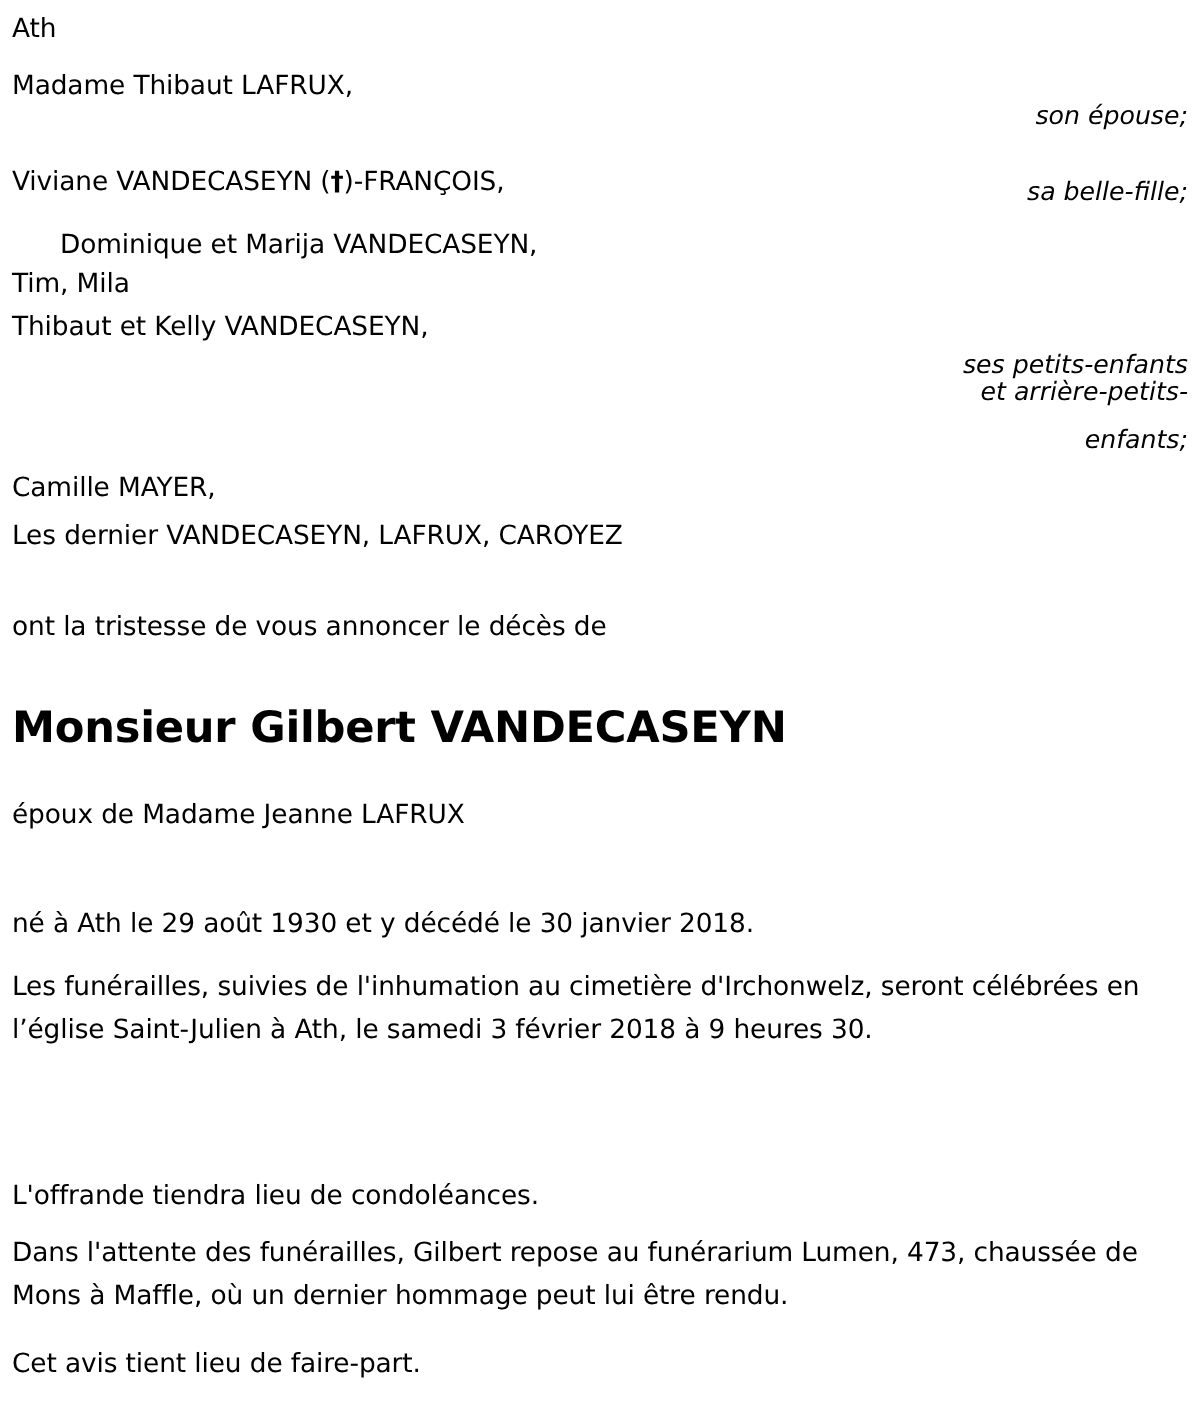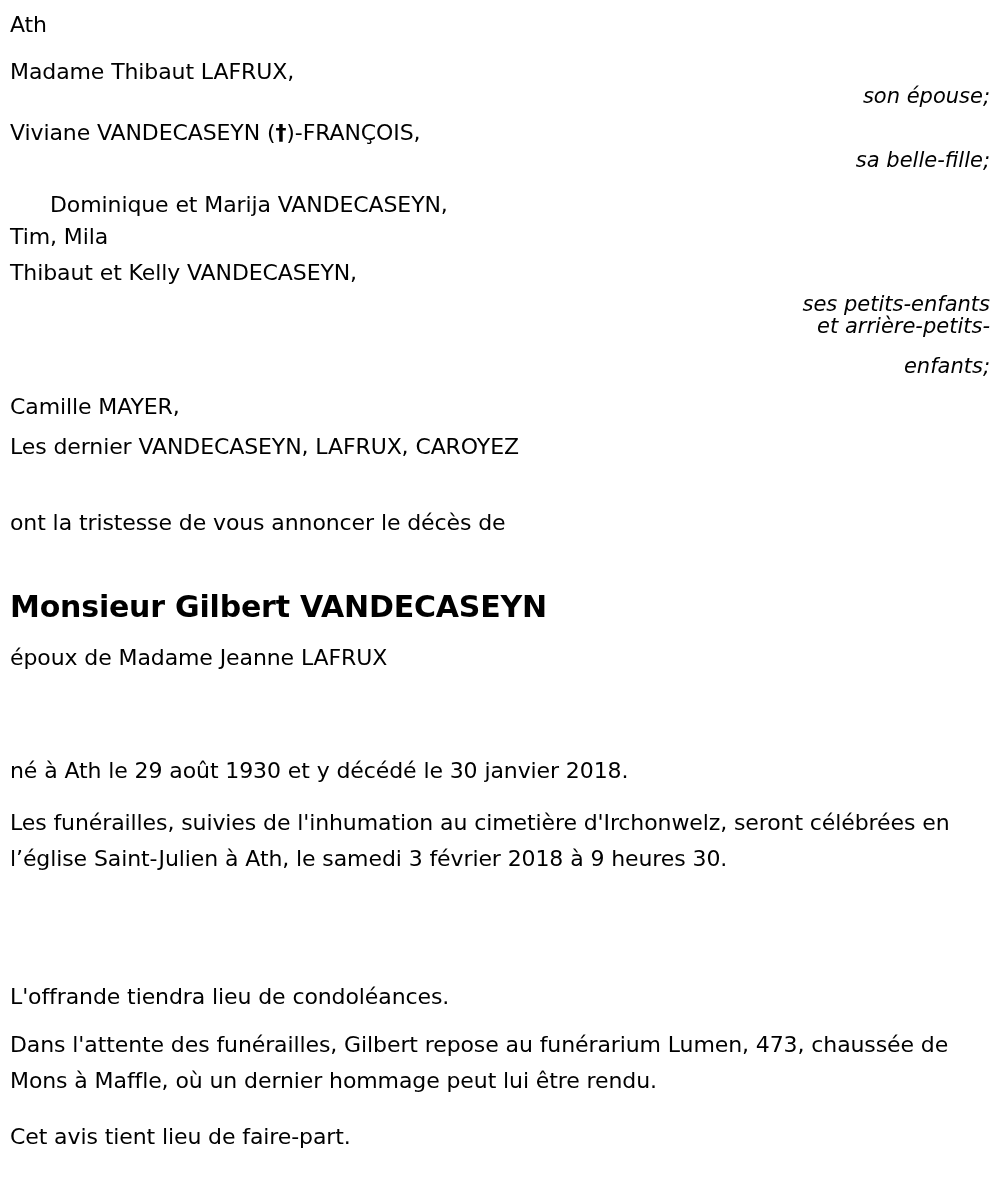--- a/index.html
+++ b/index.html
@@ -34,21 +34,21 @@
     right: 10px;
     text-align: right;
     font-style: italic;
     font-size: 21px;
     line-height: 28px;
     white-space: nowrap;
   }
   .deceased-name {
     position: absolute;
     left: 10px;
-    font-size: 30px;
+    font-size: 36px;
     font-weight: bold;
     line-height: 38px;
     white-space: nowrap;
     letter-spacing: -0.2px;
   }
   .para {
     position: absolute;
     left: 10px;
     width: 970px;
     font-size: 22px;
@@ -63,21 +63,21 @@
 <body>
 
 <div id="page">
 
   <div class="line" style="top:10px;">Ath</div>
 
   <div class="line" style="top:57px;">Madame Thibaut LAFRUX,</div>
 
   <div class="rel" style="top:82px;">son épouse;</div>
 
-  <div class="line" style="top:118px;">Viviane VANDECASEYN (<span class="dagger">†</span>)-FRANÇOIS,</div>
+  <div class="line" style="top:137px;">Viviane VANDECASEYN (<span class="dagger">†</span>)-FRANÇOIS,</div>
 
   <div class="rel" style="top:146px;margin-left:12px;">sa belle-fille;</div>
 
   <div class="line" style="top:190px;margin-left:40px;">Dominique et Marija VANDECASEYN,</div>
 
   <div class="line" style="top:222px;text-align:center;">Tim, Mila</div>
 
   <div class="line" style="top:258px;">Thibaut et Kelly VANDECASEYN,</div>
 
   <div class="rel" style="top:290px;">ses petits-enfants</div>
@@ -87,21 +87,21 @@
   <div class="rel" style="top:352px;">enfants;</div>
 
   <div class="line" style="top:392px;">Camille MAYER,</div>
 
   <div class="line" style="top:432px;">Les dernier VANDECASEYN, LAFRUX, CAROYEZ</div>
 
   <div class="line" style="top:508px;">ont la tristesse de vous annoncer le décès de</div>
 
   <div class="deceased-name" style="top:588px;">Monsieur Gilbert VANDECASEYN</div>
 
-  <div class="line" style="top:643px;">époux de Madame Jeanne LAFRUX</div>
+  <div class="line" style="top:665px;">époux de Madame Jeanne LAFRUX</div>
 
   <div class="para" style="top:753px;">né à Ath le 29 août 1930 et y décédé le 30 janvier 2018.</div>
 
   <div class="para" style="top:805px;">Les funérailles, suivies de l'inhumation au cimetière d'Irchonwelz, seront célébrées en l’église Saint-Julien à Ath, le samedi 3 février 2018 à 9 heures 30.</div>
 
 
   <div class="para" style="top:979px;">L'offrande tiendra lieu de condoléances.</div>
 
   <div class="para" style="top:1027px;">Dans l'attente des funérailles, Gilbert repose au funérarium Lumen, 473, chaussée de Mons à Maffle, où un dernier hommage peut lui être rendu.</div>
 

